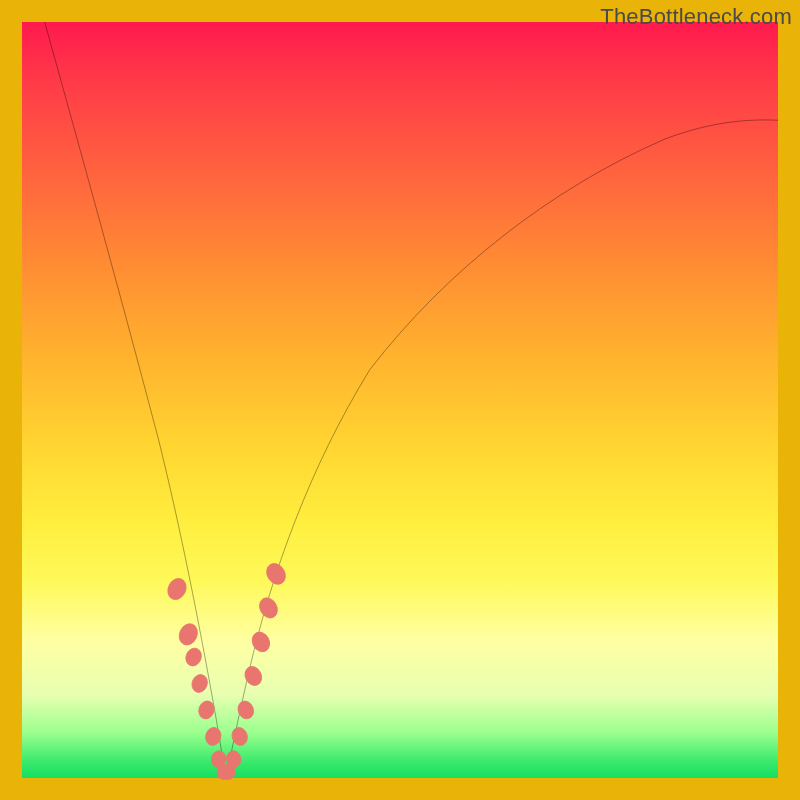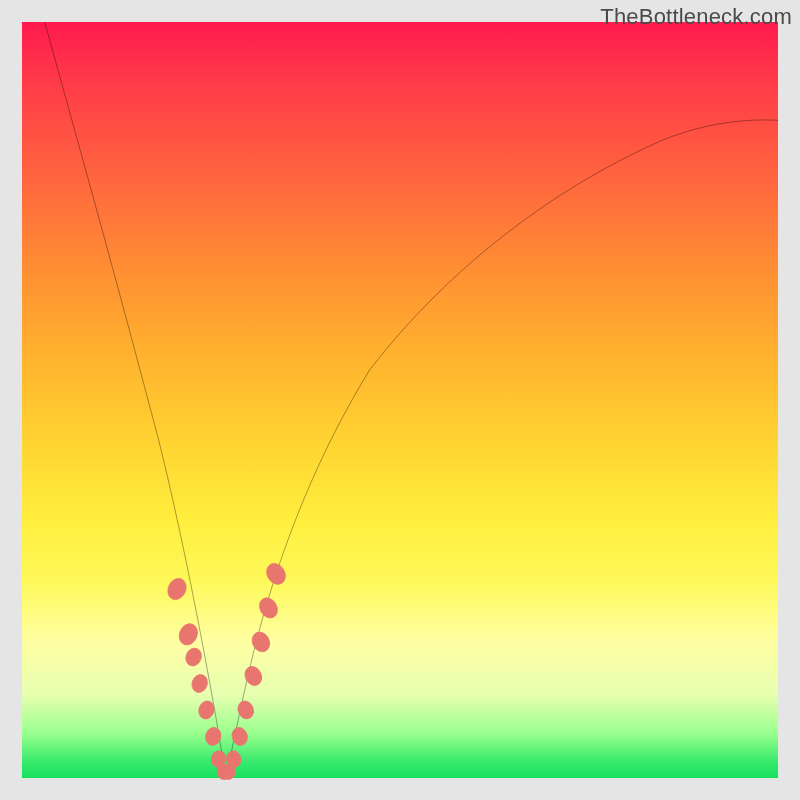--- a/index.html
+++ b/index.html
@@ -10,21 +10,21 @@
     overflow: hidden;
     background: #000;
     font-family: Arial, Helvetica, sans-serif;
   }
   .frame {
     position: absolute;
     top: 0;
     left: 0;
     width: 800px;
     height: 800px;
-    background: #e5e5e5;
+    background: #eab308;
   }
   .plot-area {
     position: absolute;
     top: 22px;
     left: 22px;
     width: 756px;
     height: 756px;
     
     background: linear-gradient(to bottom,
       #ff1a4d 0%,

